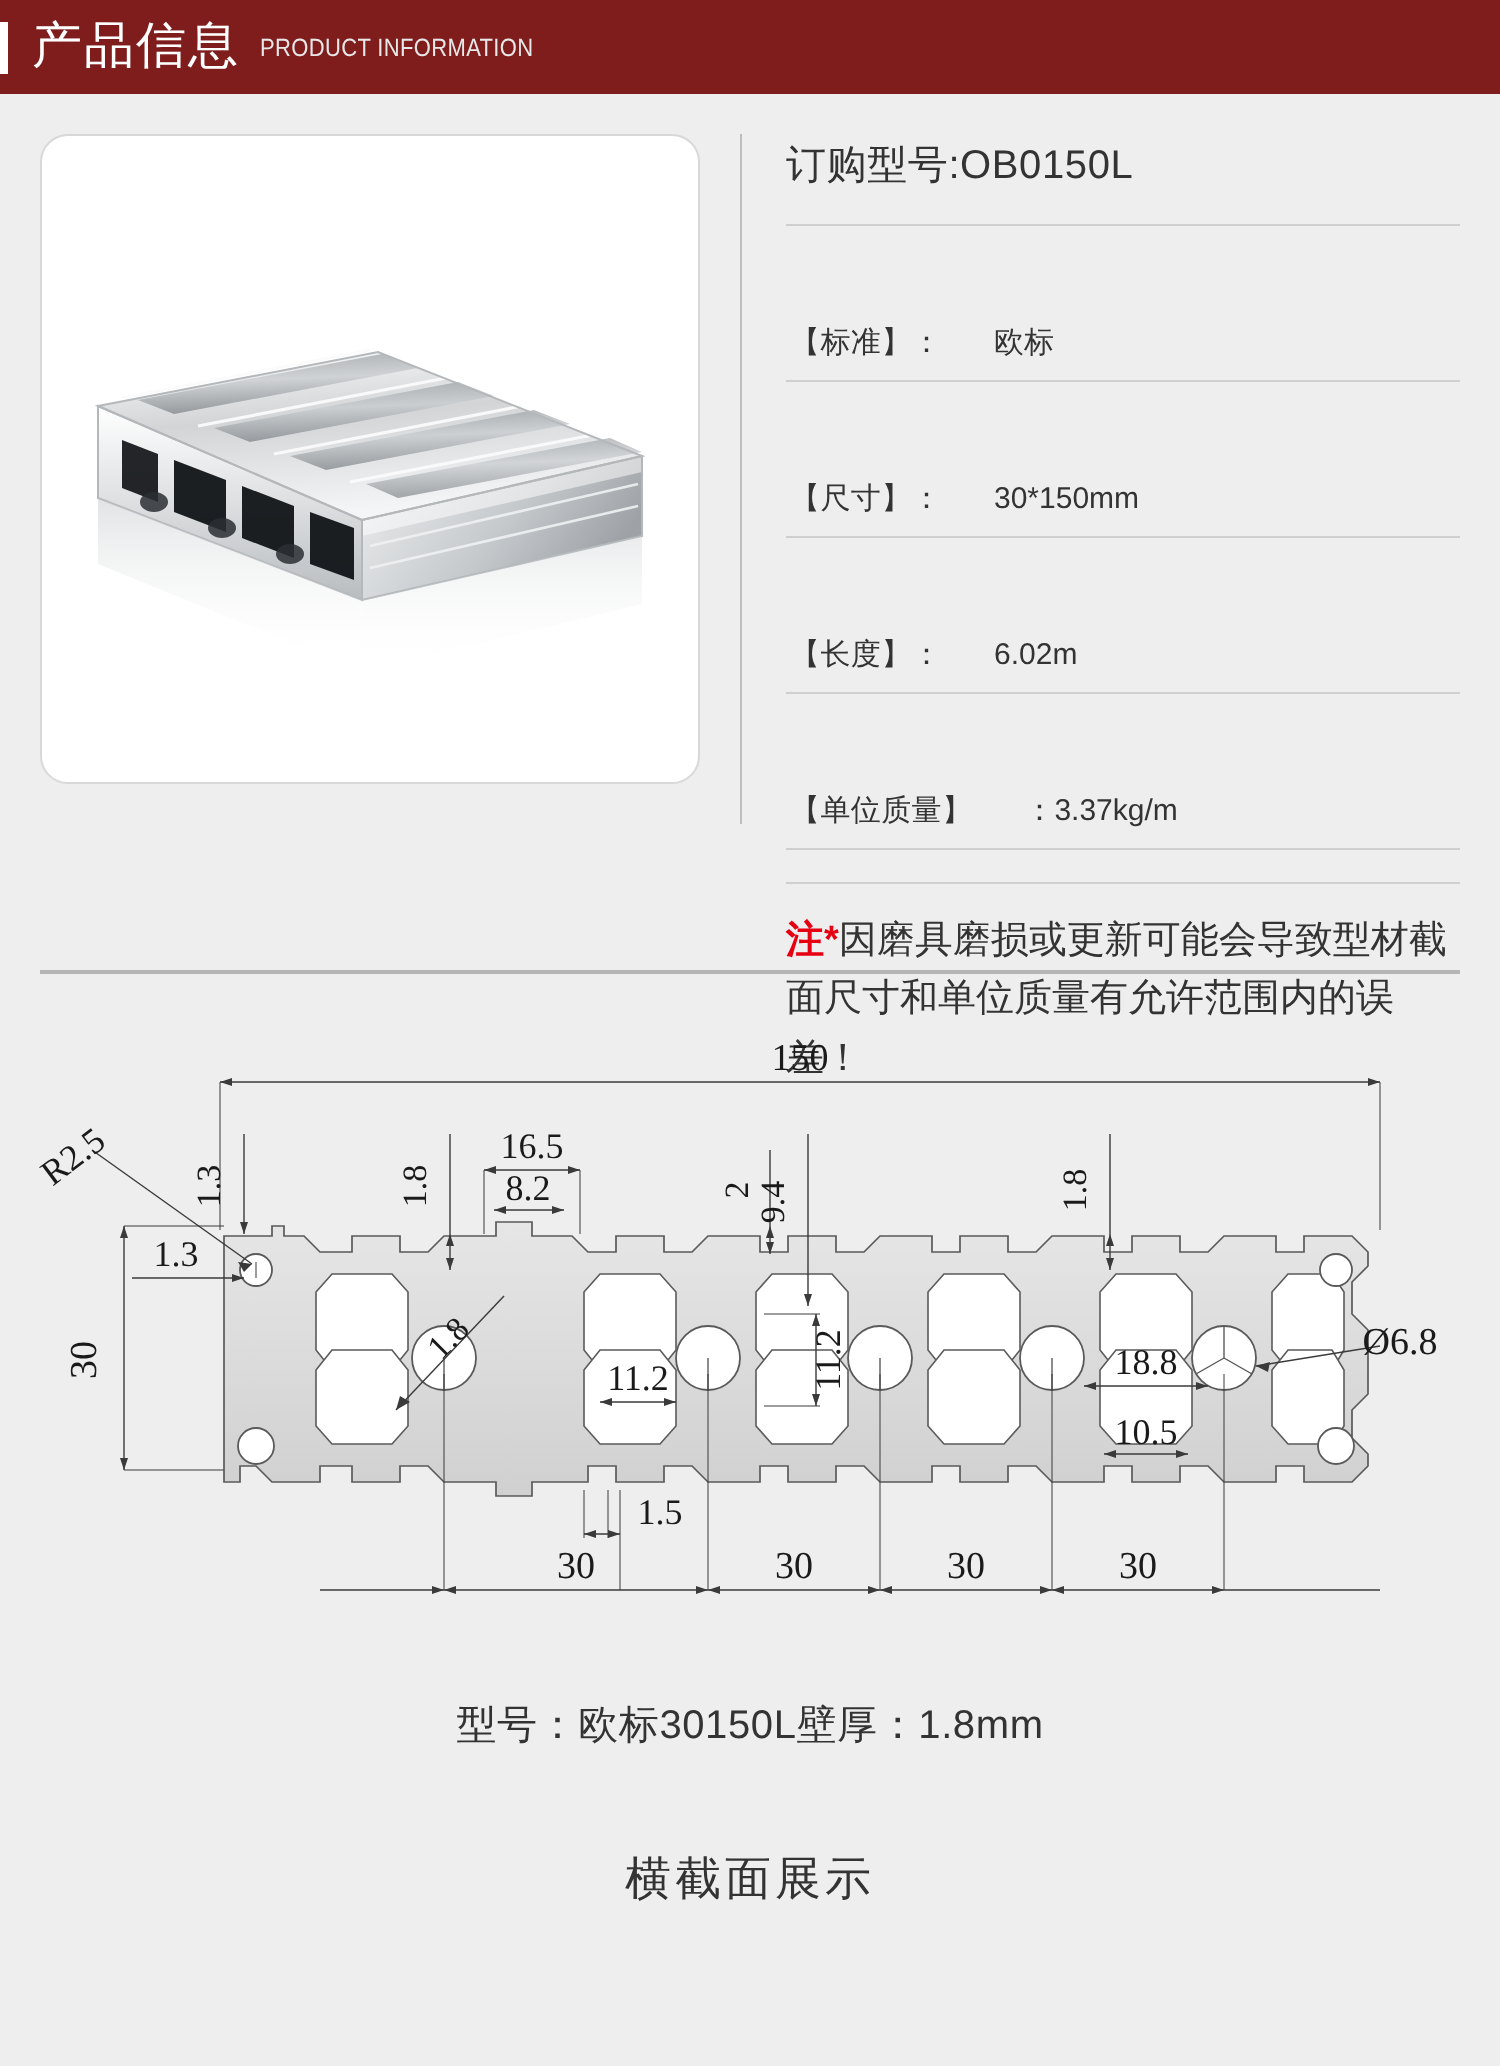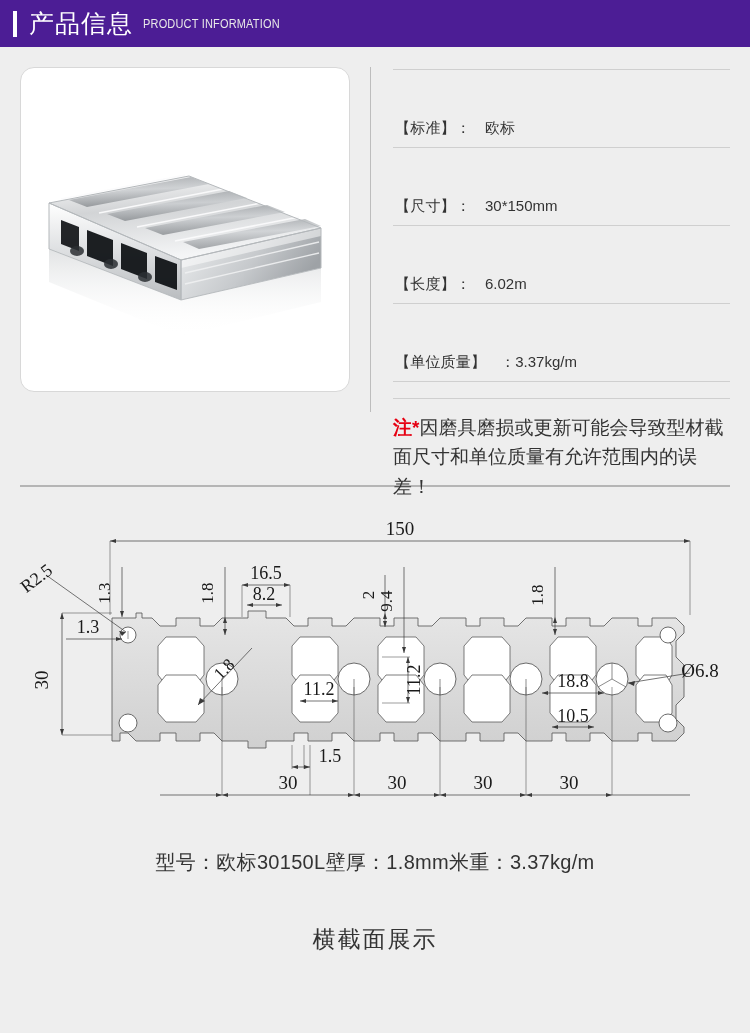--- a/index.html
+++ b/index.html
@@ -12,24 +12,24 @@
     background: #eeeeee;
     font-family: "Liberation Sans", sans-serif;
     color: #333;
     overflow: hidden;
     position: relative;
   }
 
   
   .header {
     height: 47px;
-    background: #4c1d95;
+    background: #7f1d1d;
     display: flex;
     align-items: center;
-    padding-left: 13px;
+    padding-left: 0;
     box-sizing: border-box;
   }
   .header-accent {
     width: 4px;
     height: 26px;
     background: #ffffff;
     margin-right: 12px;
   }
   .header-title-cn {
     color: #ffffff;
@@ -98,21 +98,21 @@
   .spec-row {
     border-bottom: 1px solid #cfcfcf;
     padding: 9px 2px 9px 2px;
     font-size: 15px;
     color: #333;
     display: flex;
     align-items: baseline;
     white-space: nowrap;
   }
   .spec-label { letter-spacing: 0.2px; margin-top: 40px; }
-  .spec-value { margin-left: 2px; padding-left: 12px; }
+  .spec-value { margin-left: 14px; padding-left: 12px; }
 
   .note-box {
     margin-top: 16px;
     padding-top: 14px;
     border-top: 1px solid #cfcfcf;
     font-size: 19px;
     line-height: 1.55;
     color: #333;
   }
   .note-tag {
@@ -236,20 +236,21 @@
 
         <polygon points="28,181 160,232 160,268 28,214" fill="url(#refl)"></polygon>
         <polygon points="160,232 300,200 300,234 160,268" fill="url(#refl)" opacity="0.7"></polygon>
       </svg>
     </div>
   </div>
 
   <div class="vdivider"></div>
 
   <div class="spec-panel">
+    <div class="order-model">订购型号:OB0150L</div>
 
     <div class="spec-rows">
       <div class="spec-row">
         <span class="spec-label">【标准】：</span>
         <span class="spec-value">欧标</span>
       </div>
       <div class="spec-row">
         <span class="spec-label">【尺寸】：</span>
         <span class="spec-value">30*150mm</span>
       </div>
@@ -473,16 +474,15 @@
       <text x="397" y="284" font-size="19" fill="#1a1a1a" stroke="none" text-anchor="middle">30</text>
       <text x="483" y="284" font-size="19" fill="#1a1a1a" stroke="none" text-anchor="middle">30</text>
       <text x="569" y="284" font-size="19" fill="#1a1a1a" stroke="none" text-anchor="middle">30</text>
     </g>
   </svg>
 </div>
 
 <div class="bottom-specs">
   <span>型号：欧标30150L</span>
   <span>壁厚：1.8mm</span>
-  <span>米重：3.37kg/m</span>
 </div>
 
 <div class="cross-section-title">横截面展示</div>
 
 </body></html>

